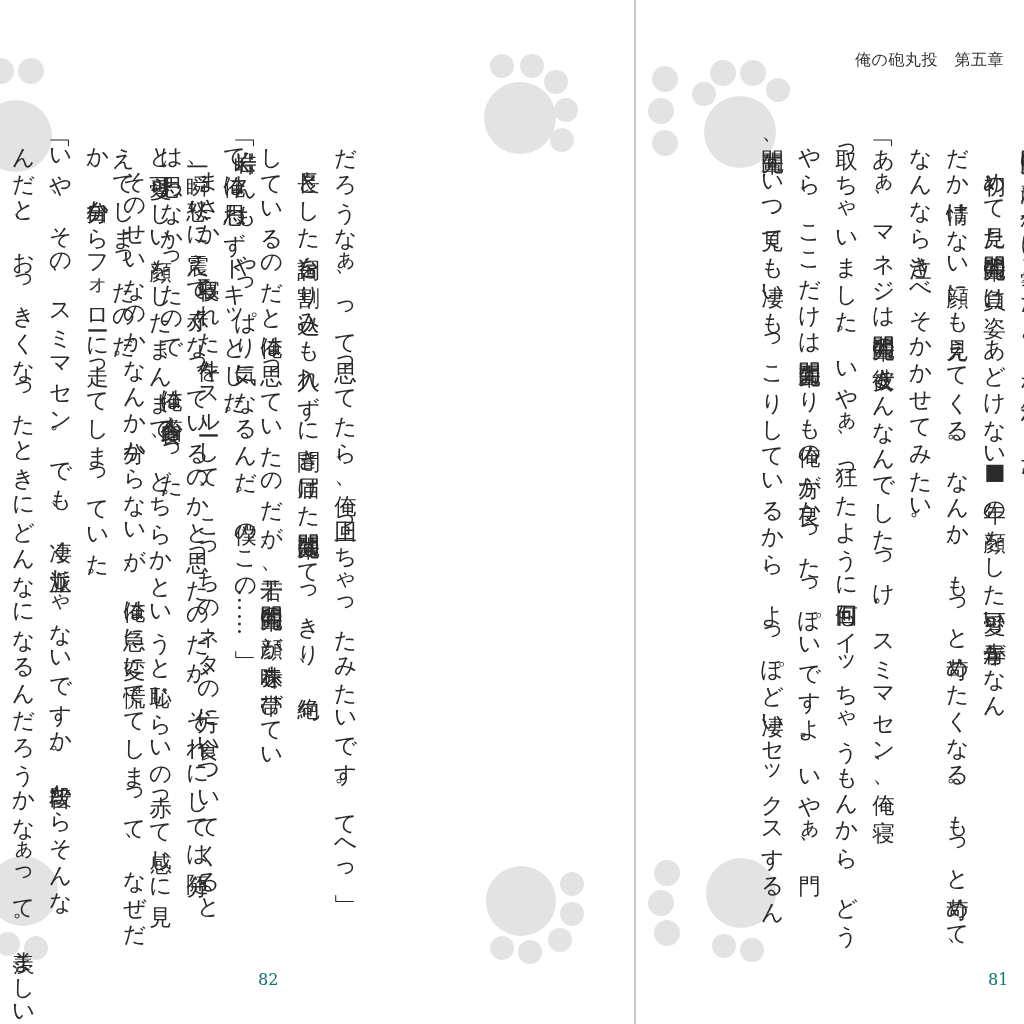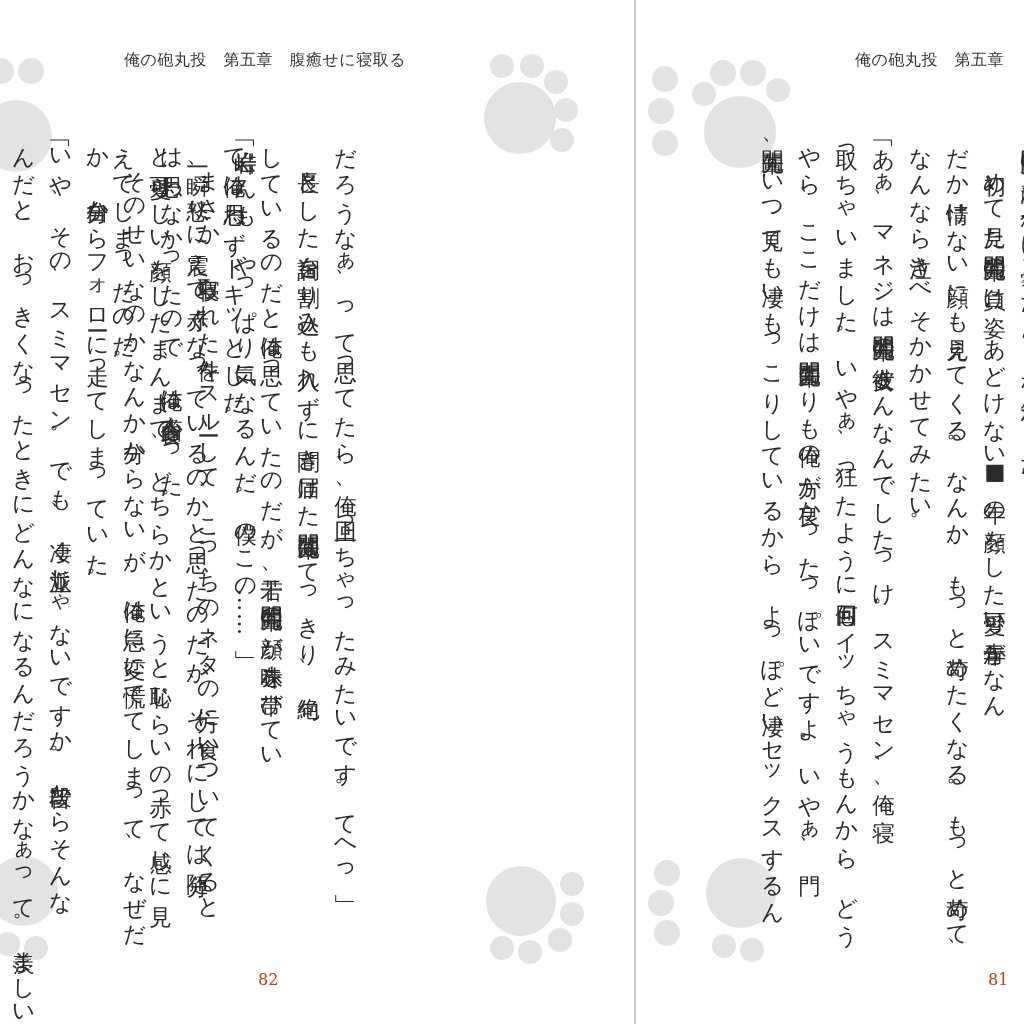--- a/index.html
+++ b/index.html
@@ -29,21 +29,21 @@
     writing-mode: vertical-rl; -webkit-writing-mode: vertical-rl;
     font-size: 22.5px; line-height: 37px; letter-spacing: 1.2px;
     z-index: 2; white-space: nowrap;
   }
   .page-left .body-text { right: 270px; }
   .page-right .body-text { right: -26px; }
   .page-left .body-text.block2 { right: 0; }
 
   .line { display: block; }
 
-  .folio { position: absolute; top: 970px; font-size: 16px; color: #c2410c; z-index: 3; }
+  .folio { position: absolute; top: 970px; font-size: 16px; color: #0f766e; z-index: 3; }
   .page-left .folio { left: 258px; }
   .page-right .folio { left: 352px; text-align: right; }
 </style>
 </head>
 <body>
 
 <div class="page page-left">
 
   <div class="paw" style="left:-30px; top:50px; width:130px; height:130px;">
     <div class="pad" style="left:10px; top:50px; width:72px; height:72px;"></div>
@@ -66,21 +66,20 @@
     <div class="pad" style="left:70px; top:66px; width:24px; height:24px;"></div>
     <div class="pad" style="left:40px; top:78px; width:24px; height:24px;"></div>
     <div class="pad" style="left:12px; top:74px; width:24px; height:24px;"></div>
   </div>
   <div class="paw" style="left:-20px; top:856px; width:120px; height:120px;">
     <div class="pad" style="left:8px; top:0px; width:70px; height:70px;"></div>
     <div class="pad" style="left:16px; top:76px; width:24px; height:24px;"></div>
     <div class="pad" style="left:44px; top:80px; width:24px; height:24px;"></div>
   </div>
 
-  <div class="running-head">俺の砲丸投　第五章　腹癒せに寝取る</div>
 
   <div class="body-text block1">
     <span class="line">だろうなぁ、って思ってたら、俺、上回っちゃったみたいです。てへっ」</span>
     <span class="line">　長々とした台詞を割り込みも入れずに聞き届けた門間先輩はてっきり、絶句</span>
     <span class="line">しているのだと俺は思っていたのだが、若干、門間先輩の顔が赤味を帯びてい</span>
     <span class="line">て俺は思わずドキッとした。</span>
     <span class="line">　一瞬、怒りに震えて赤くなっているのかと思ったのだが、それにしては随分</span>
     <span class="line">と可愛らしい顔をしたまんまで、どちらかというと恥じらいの赤って感じに見</span>
     <span class="line">えてしまったのだ。</span>
   </div>

